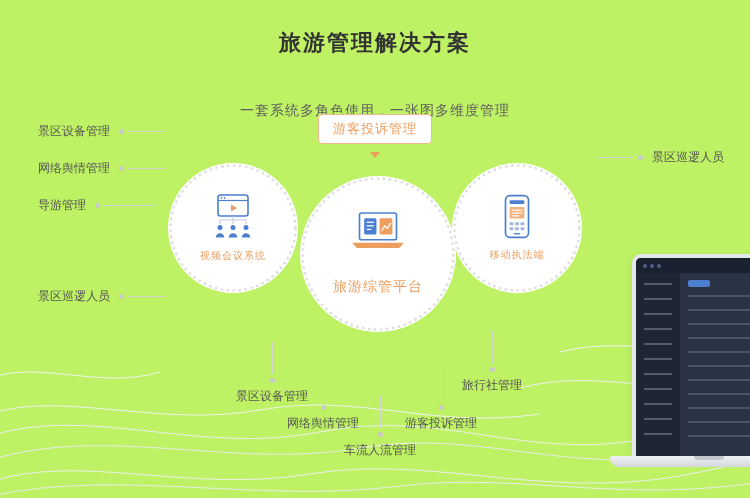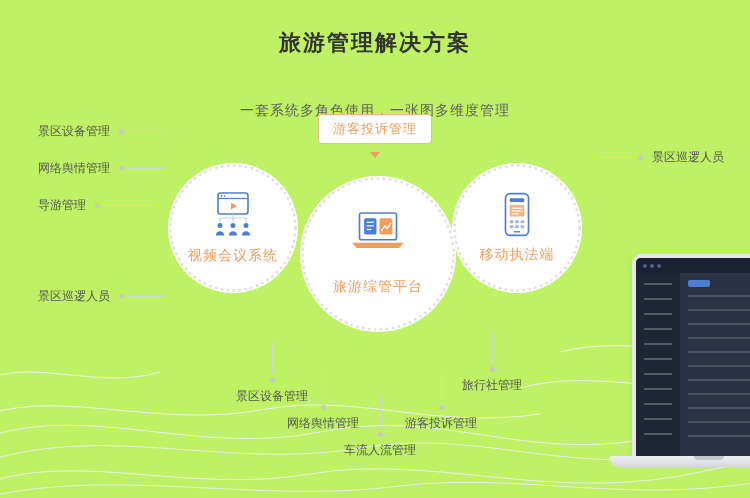--- a/index.html
+++ b/index.html
@@ -27,21 +27,21 @@
     position:absolute; top:152px; left:50%; transform:translateX(-50%);
     width:0; height:0; border-left:5px solid transparent; border-right:5px solid transparent;
     border-top:6px solid #ed9e5e; z-index:4;
   }
   
   .node{
     position:absolute; display:flex; flex-direction:column; align-items:center;
     justify-content:center; z-index:2; background:#fff; border-radius:50%;
   }
   .node .ring{ position:absolute; inset:0; }
-  .node-label{ margin-top:9px; color:#ed9e5e; font-size:14px; letter-spacing:1px; }
+  .node-label{ margin-top:9px; color:#ed9e5e; font-size:10px; letter-spacing:1px; }
   .node-center .node-label{ font-size:14px; }
   
   .left-item, .right-item{
     position:absolute; display:flex; align-items:center; height:16px;
     font-size:12px; color:#555; z-index:3; white-space:nowrap;
   }
   .dot{ width:5px; height:5px; border-radius:50%; background:#c9c9c9; flex:none; }
   .left-item .dot{ margin:0 4px 0 9px; }
   .right-item .dot{ margin:0 9px 0 4px; }
   .hline{ height:1px; background:#d6d6d6; flex:none; }

